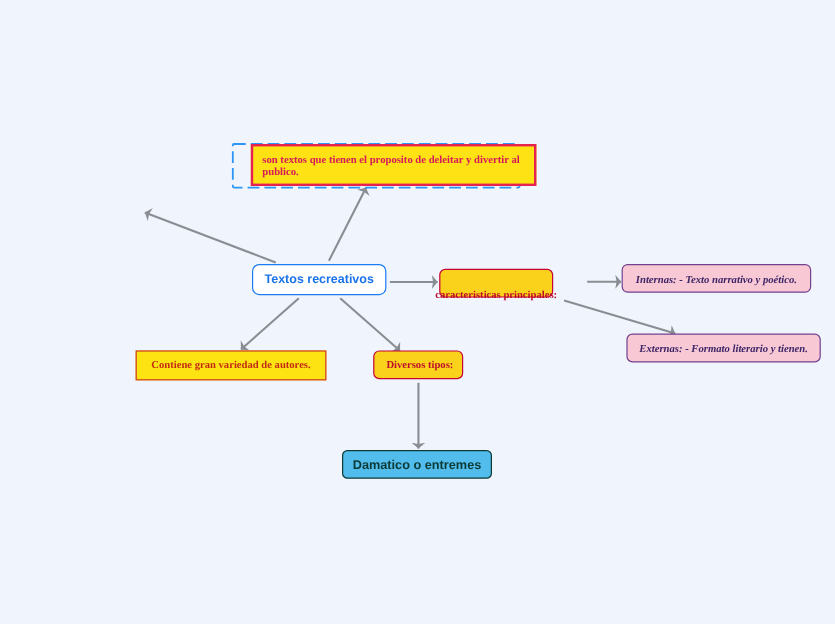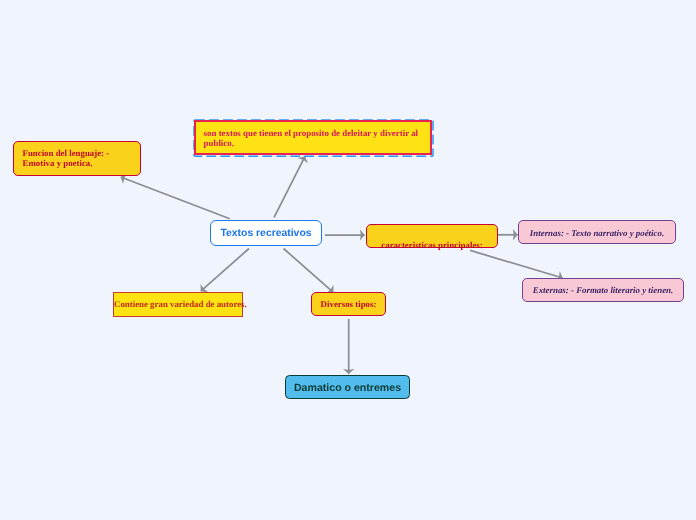--- a/index.html
+++ b/index.html
@@ -11,21 +11,21 @@
   .nowrap .txt{white-space:nowrap;}
   .n-center{background:#fff;border:1.7px solid #1a7cf0;border-radius:6px;color:#1a73e8;
             font-family:"Liberation Sans",sans-serif;font-weight:bold;font-size:10.4px;}
   .n-yellow{background:#fad11b;border:1.5px solid #c40037;color:#bd0a2b;font-weight:bold;font-size:8.85px;}
   .n-yellow2{background:#fee313;border:1.8px solid #cc3b2a;color:#c22a14;font-weight:bold;font-size:8.85px;}
   .n-pink{background:#f9c8d5;border:1.6px solid #73408f;color:#3c2566;font-weight:bold;font-size:8.9px;font-style:italic;}
   .n-blue{background:#52bcec;border:1.7px solid #0c3b36;color:#0b3b36;
           font-family:"Liberation Sans",sans-serif;font-weight:bold;font-size:10.6px;text-align:center;}
   .n-dashed{background:transparent;padding:0;display:block;}
   .n-dashed .dash{position:absolute;left:0;top:0;width:100%;height:100%;overflow:visible;}
-  .n-dashed .inner{box-sizing:border-box;position:absolute;left:1px;top:1.6px;
+  .n-dashed .inner{box-sizing:border-box;position:absolute;left:16px;top:1.6px;
             width:calc(100% - 2.6px);height:calc(100% - 3.4px);background:#fee213;
             border:2px solid #e52250;color:#d6185c;font-weight:bold;font-size:8.9px;
             display:flex;align-items:center;padding:2px 7px 1px 7.6px;}
 </style>
 </head>
 <body>
 
 <div id="canvas">
   <svg class="links" viewBox="0 0 696 520">
     <defs>
@@ -51,40 +51,37 @@
 
   <div class="node n-dashed" style="left:193px;top:118.7px;width:241px;height:38.3px;">
     <svg class="dash" viewBox="0 0 241 38.3">
       <rect x="1" y="1" width="239" height="36.3" rx="1" fill="none" stroke="#2b96f5" stroke-width="1.5" stroke-dasharray="9.8 4.2"></rect>
     </svg>
     <div class="inner">
       <span class="txt">son textos que tienen el proposito de deleitar y divertir al publico.</span>
     </div>
   </div>
 
-  <div class="node n-yellow" style="left:13px;top:141px;width:128px;height:35px;border-radius:5px;padding:5.5px 0 0 8.5px;align-items:flex-start;">
-    <span class="txt">Funcion del lenguaje: - Emotiva y poetica.</span>
-  </div>
 
-  <div class="node n-yellow nowrap" style="left:366px;top:224px;width:132px;height:24px;border-radius:5px;justify-content:center;padding-top:18px;align-items:center;">
+  <div class="node n-yellow nowrap" style="left:366px;top:224px;width:95px;height:24px;border-radius:5px;justify-content:center;padding-top:18px;align-items:center;">
     <span class="txt">caracteristicas principales:</span>
   </div>
 
   <div class="node n-pink nowrap" style="left:518px;top:220.4px;width:158px;height:23.2px;border-radius:5px;justify-content:center;padding-top:3px;">
     <span class="txt">Internas: - Texto narrativo y poético.</span>
   </div>
 
   <div class="node n-pink nowrap" style="left:522px;top:277.5px;width:162px;height:24px;border-radius:5px;justify-content:center;padding-top:1.5px;">
     <span class="txt">Externas: - Formato literario y tienen.</span>
   </div>
 
-  <div class="node n-yellow2 nowrap" style="left:113px;top:292px;width:130px;height:25px;">
+  <div class="node n-yellow2 nowrap" style="left:113px;top:292px;width:159px;height:25px;justify-content:center;">
     <span class="txt">Contiene gran variedad de autores.</span>
   </div>
 
-  <div class="node n-yellow nowrap" style="left:311px;top:292px;width:75px;height:24px;border-radius:5px;justify-content:center;">
+  <div class="node n-yellow nowrap" style="left:311px;top:292px;width:75px;height:24px;border-radius:5px;justify-content:flex-start;padding-left:10px;">
     <span class="txt">Diversos tipos:</span>
   </div>
 
   <div class="node n-blue nowrap" style="left:285px;top:375px;width:125px;height:24px;border-radius:4.5px;justify-content:center;padding-top:3px;">
     <span class="txt">Damatico o entremes</span>
   </div>
 </div>
 
 </body></html>

